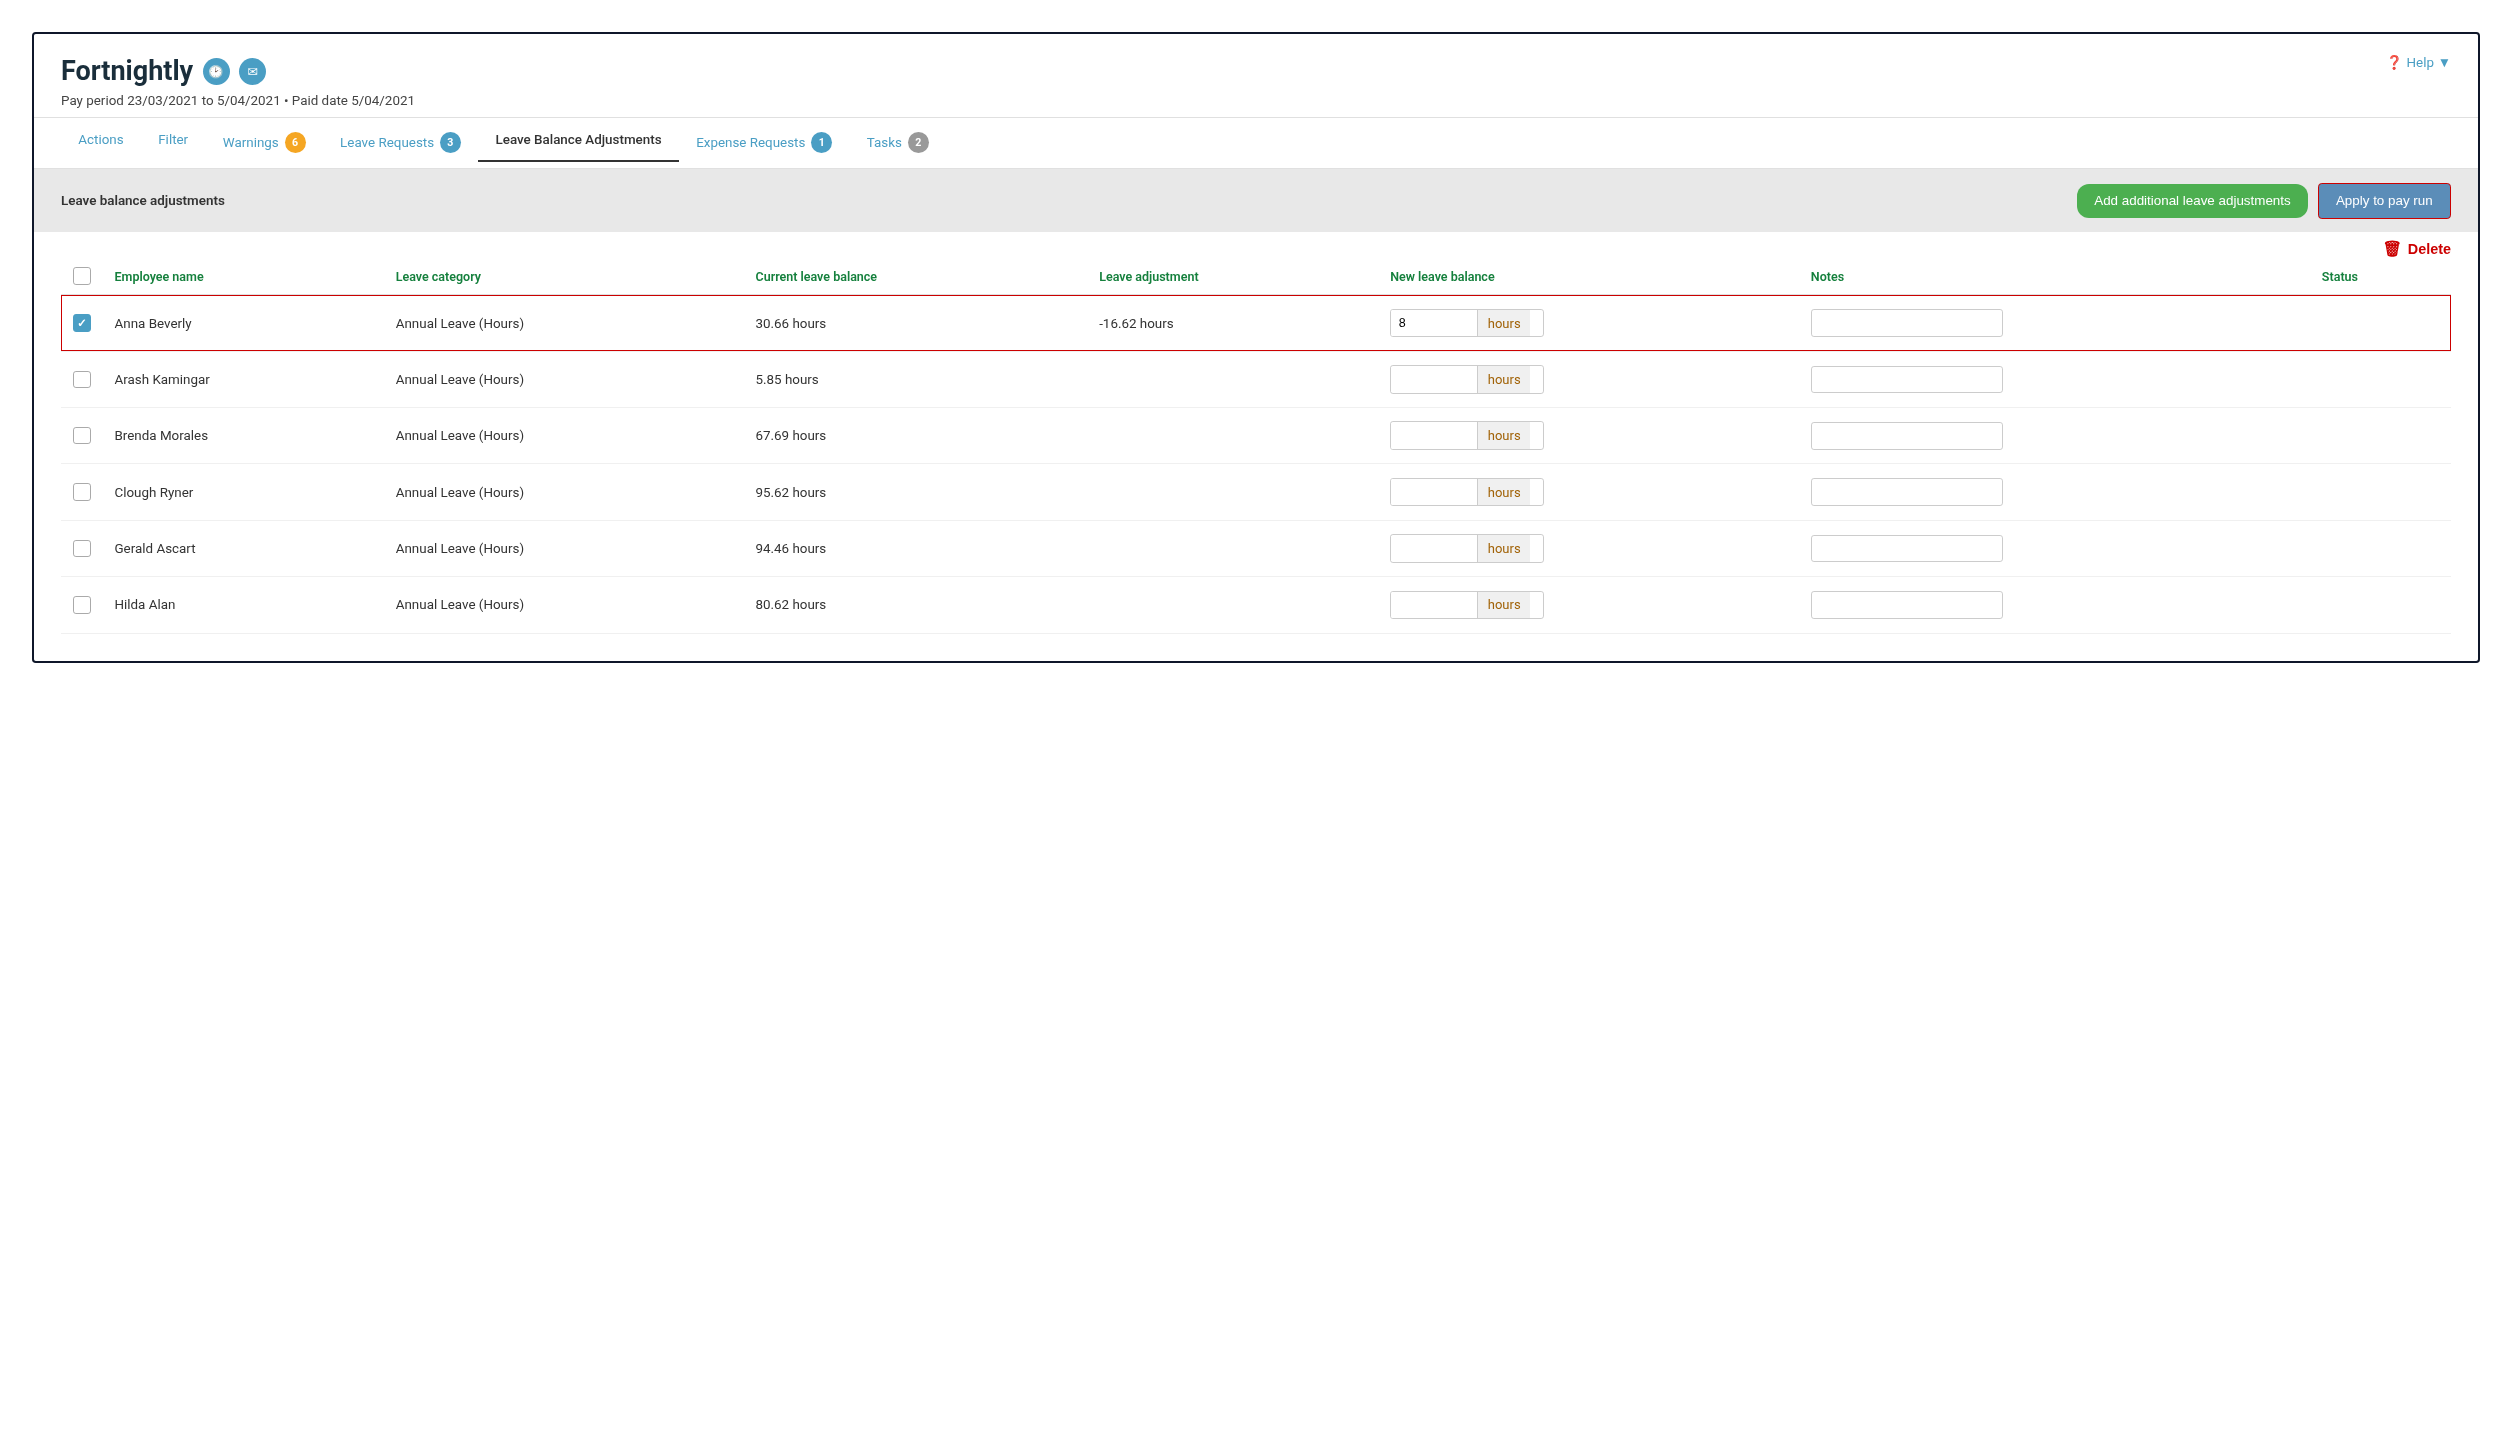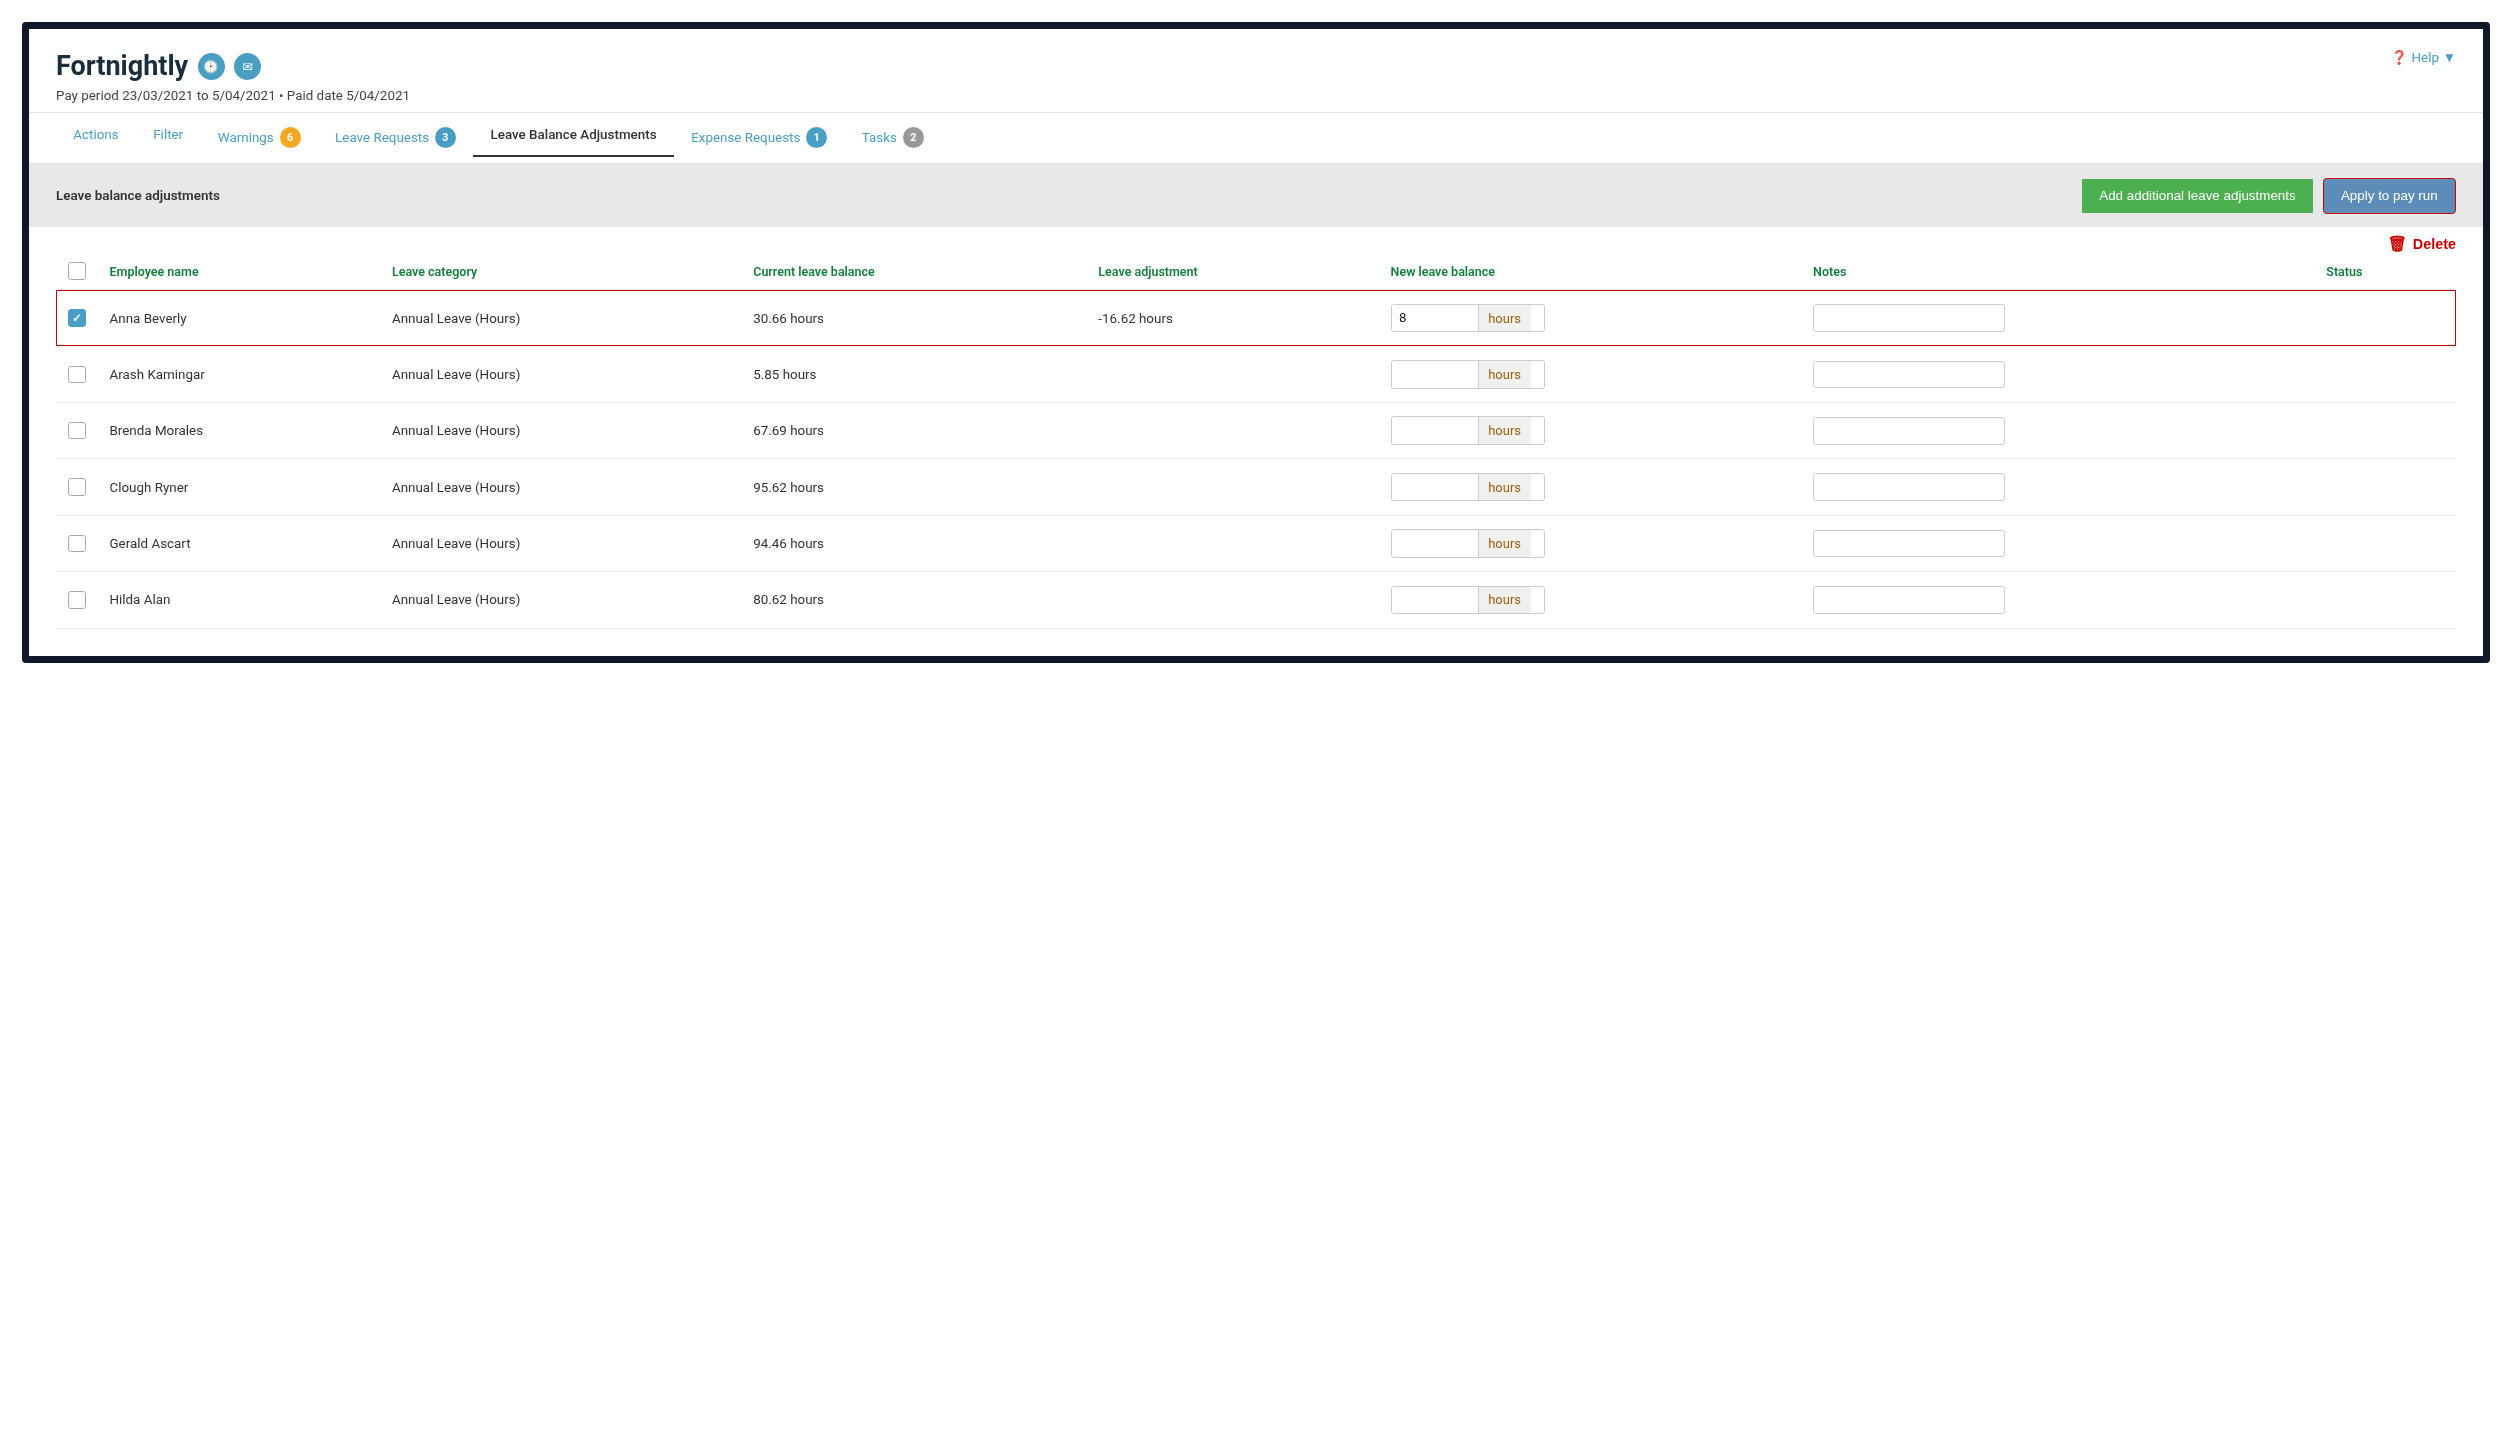--- a/index.html
+++ b/index.html
@@ -3,22 +3,22 @@
   <meta charset="utf-8">
   <style>
     * { box-sizing: border-box; margin: 0; padding: 0; }
     body {
       font-family: -apple-system, BlinkMacSystemFont, "Segoe UI", Roboto, sans-serif;
       background: #fff;
       color: #333;
       font-size: 13.4px;
     }
     .outer-container {
-      border: 7px solid #0f172a;
-      margin: 22px;
+      border: 2px solid #0f172a;
+      margin: 32px;
       border-radius: 3.8px;
       overflow: hidden;
       background: #fff;
     }
     .header-section {
       padding: 21px 27px 9.6px 27px;
       border-bottom: 1px solid #e0e0e0;
       position: relative;
     }
     .header-top {
@@ -122,21 +122,21 @@
     .toolbar-actions {
       display: flex;
       gap: 9.6px;
       align-items: center;
     }
     .btn-green {
       background: #4caf50;
       color: #fff;
       border: none;
       padding: 9.6px 17.3px;
-      border-radius: 1px;
+      border-radius: 12px;
       font-size: 13.4px;
       cursor: pointer;
       font-weight: 500;
     }
     .btn-apply {
       background: #5b8db8;
       color: #fff;
       border: 1.9px solid #cc0000;
       padding: 9.6px 17.3px;
       border-radius: 3.8px;

